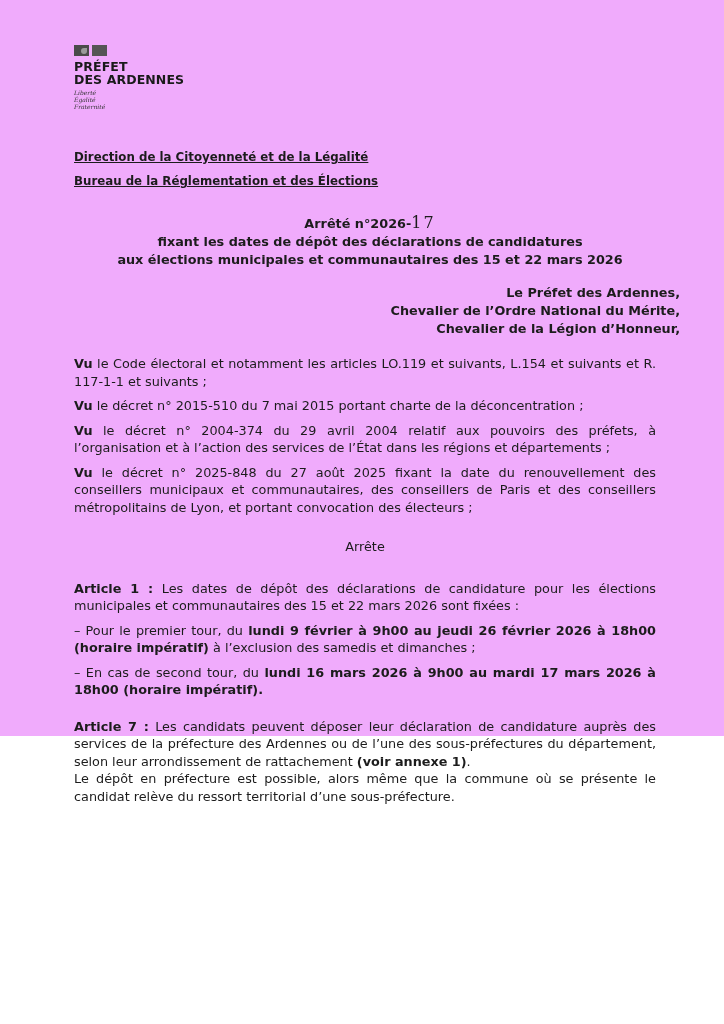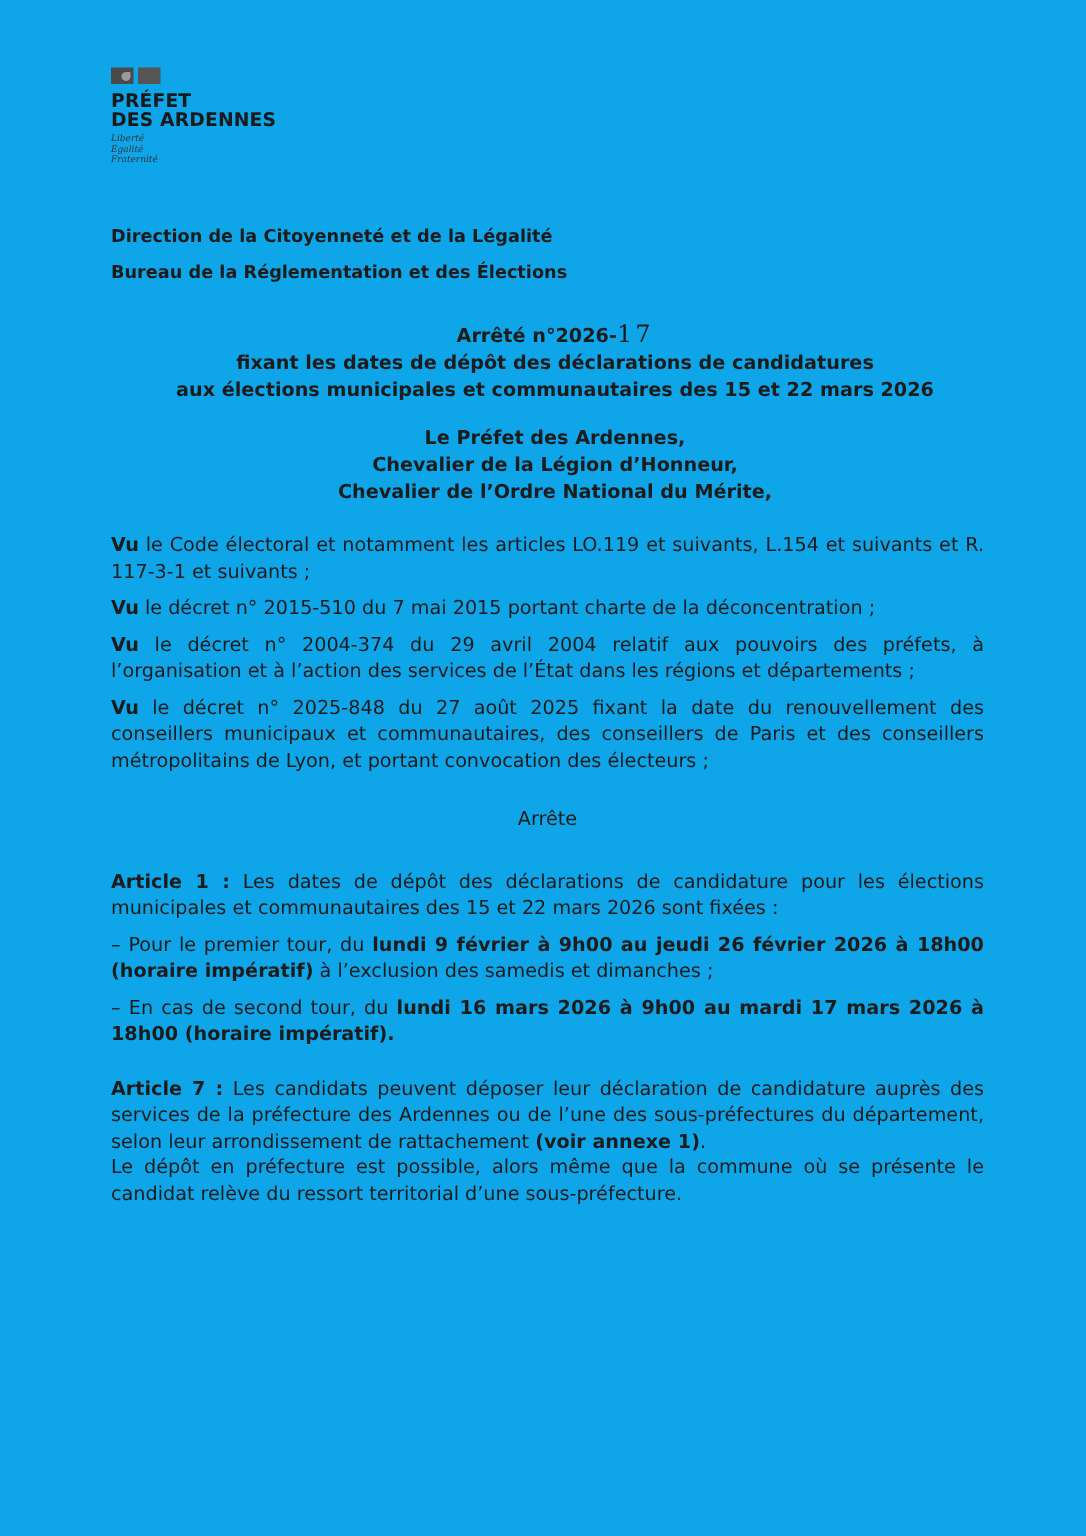--- a/index.html
+++ b/index.html
@@ -1,34 +1,34 @@
 <!DOCTYPE html>
 <html><head>
 <meta charset="utf-8">
 <style>
   html, body { margin: 0; padding: 0; background: #ffffff; }
   body { width: 724px; height: 1024px; position: relative; overflow: hidden;
          font-family: "DejaVu Sans", sans-serif; color: #1c1c1c; }
-  .page { position: absolute; left: 0; top: 0; width: 724px; height: 1024px; background: #0ea5e9; }
+  .page { position: absolute; left: 0; top: 0; width: 724px; height: 736px; background: #f0abfc; }
 
   .logo { position: absolute; left: 74px; top: 45px; }
   .marianne { display: flex; gap: 3px; margin-bottom: 4px; }
   .marianne .blk { width: 15px; height: 11px; background: #3a3a3a; }
   .marianne .blk.l { background: #4a4a4a; position: relative; }
   .marianne .blk.l::after { content: ""; position: absolute; right: 2px; top: 3px; width: 6px; height: 6px; background: #9a9a9a; border-radius: 50% 0 50% 50%; }
   .marianne .blk.r { background: #555; }
   .prefet { font-family: "DejaVu Sans", sans-serif; font-weight: bold; font-size: 12.5px; line-height: 13px; color: #1a1a1a; letter-spacing: 0.1px; }
   .devise { font-family: "DejaVu Serif", serif; font-style: italic; font-size: 6px; line-height: 7px; color: #333; margin-top: 3px; }
 
-  .header-dir { position: absolute; left: 74px; top: 145px; font-weight: bold; font-size: 11.8px; line-height: 24px; }
+  .header-dir { position: absolute; left: 74px; top: 145px; font-weight: bold; font-size: 11.8px; line-height: 24px; text-decoration: underline; }
 
   .title-block { position: absolute; left: 60px; width: 620px; top: 214px; text-align: center; font-weight: bold; font-size: 12.8px; line-height: 18px; }
   .title-block .hand { font-family: "DejaVu Serif", serif; font-weight: normal; font-size: 16px; letter-spacing: 2px; }
 
-  .prefet-block { position: absolute; left: 60px; width: 620px; top: 284px; text-align: center; font-weight: bold; font-size: 12.8px; line-height: 18px; }
+  .prefet-block { position: absolute; left: 60px; width: 620px; top: 284px; text-align: right; font-weight: bold; font-size: 12.8px; line-height: 18px; }
 
   .body { position: absolute; left: 74px; width: 582px; top: 355px; font-size: 12.8px; line-height: 17.5px; text-align: justify; }
   .body p { margin: 0 0 7px 0; }
   .body b { font-weight: bold; }
   .arrete-heading { text-align: center; font-weight: normal; margin: 22px 0 24px 0 !important; }
   .gap { height: 12px; }
 </style>
 </head>
 <body>
 
@@ -56,26 +56,26 @@
   <div class="title-block">
     <div>
       <span>Arrêté n°2026-</span><span class="hand">17</span>
     </div>
     <div>fixant les dates de dépôt des déclarations de candidatures</div>
     <div>aux élections municipales et communautaires des 15 et 22 mars 2026</div>
   </div>
 
   <div class="prefet-block">
     <div>Le Préfet des Ardennes,</div>
+    <div>Chevalier de l’Ordre National du Mérite,</div>
     <div>Chevalier de la Légion d’Honneur,</div>
-    <div>Chevalier de l’Ordre National du Mérite,</div>
   </div>
 
   <div class="body">
-    <p><b>Vu</b><span> le Code électoral et notamment les articles LO.119 et suivants, L.154 et suivants et R. 117-3-1 et suivants ;</span></p>
+    <p><b>Vu</b><span> le Code électoral et notamment les articles LO.119 et suivants, L.154 et suivants et R. 117-1-1 et suivants ;</span></p>
     <p><b>Vu</b><span> le décret n° 2015-510 du 7 mai 2015 portant charte de la déconcentration ;</span></p>
     <p><b>Vu</b><span> le décret n° 2004-374 du 29 avril 2004 relatif aux pouvoirs des préfets, à l’organisation et à l’action des services de l’État dans les régions et départements ;</span></p>
     <p><b>Vu</b><span> le décret n° 2025-848 du 27 août 2025 fixant la date du renouvellement des conseillers municipaux et communautaires, des conseillers de Paris et des conseillers métropolitains de Lyon, et portant convocation des électeurs ;</span></p>
 
     <p class="arrete-heading">Arrête</p>
 
     <p><b>Article 1 :</b><span> Les dates de dépôt des déclarations de candidature pour les élections municipales et communautaires des 15 et 22 mars 2026 sont fixées :</span></p>
     <p><span>– Pour le premier tour, du </span><b>lundi 9 février à 9h00 au jeudi 26 février 2026 à 18h00 (horaire impératif)</b><span> à l’exclusion des samedis et dimanches ;</span></p>
     <p><span>– En cas de second tour, du </span><b>lundi 16 mars 2026 à 9h00 au mardi 17 mars 2026 à 18h00 (horaire impératif).</b></p>
 

